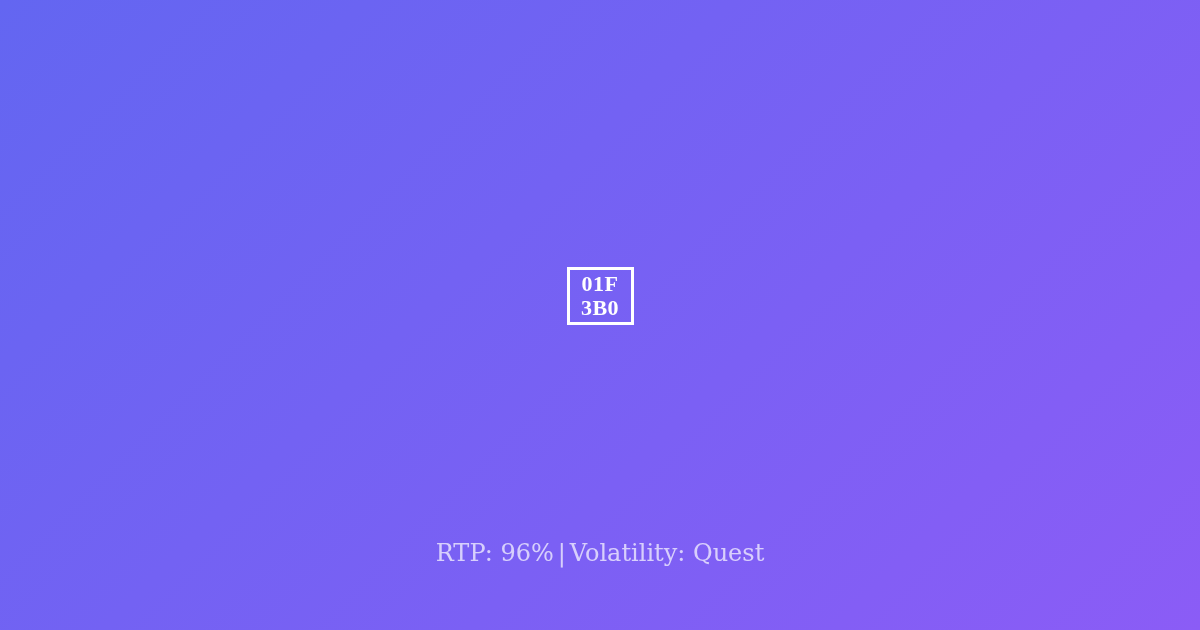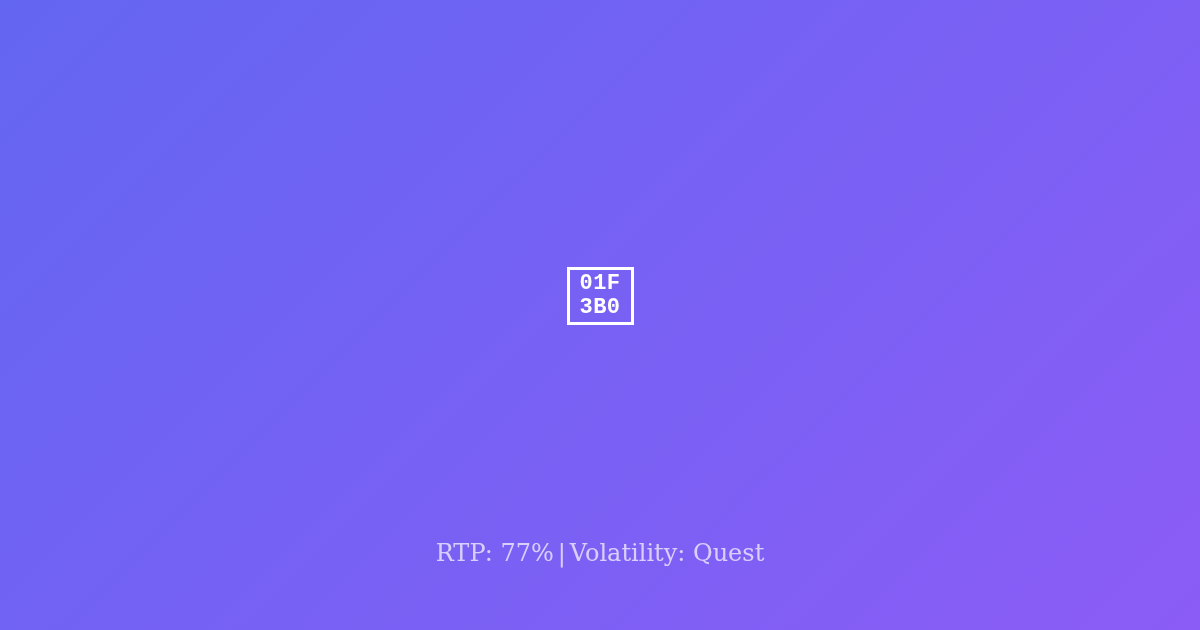--- a/index.html
+++ b/index.html
@@ -43,21 +43,21 @@
   
   .tofu {
     width: 67px;
     height: 58px;
     border: 3px solid #ffffff;
     display: flex;
     flex-direction: column;
     align-items: center;
     justify-content: center;
     flex: 0 0 auto;
-    font-family: Liberation Mono, monospace;
+    font-family: Liberation Serif, serif;
     color: #ffffff;
     line-height: 1;
     padding: 2px 17px;
   }
   .tofu span {
     display: block;
     font-size: 22px;
     font-weight: 700;
     letter-spacing: 0.5px;
     height: 24px;
@@ -106,14 +106,14 @@
     <span class="tofu">
       <span>01F</span>
       <span>3B0</span>
     </span>
   </div>
 
 
 </div>
 
 <div class="meta">
-  <span>RTP: 77%</span><span class="sep">|</span><span>Volatility: Quest</span>
+  <span>RTP: 96%</span><span class="sep">|</span><span>Volatility: Quest</span>
 </div>
 
 </body></html>

